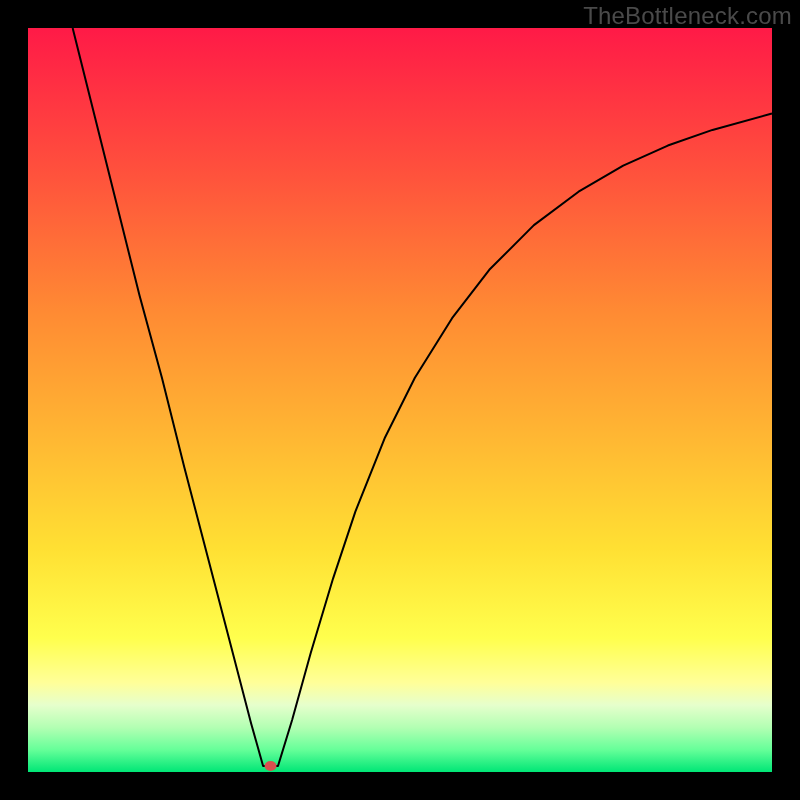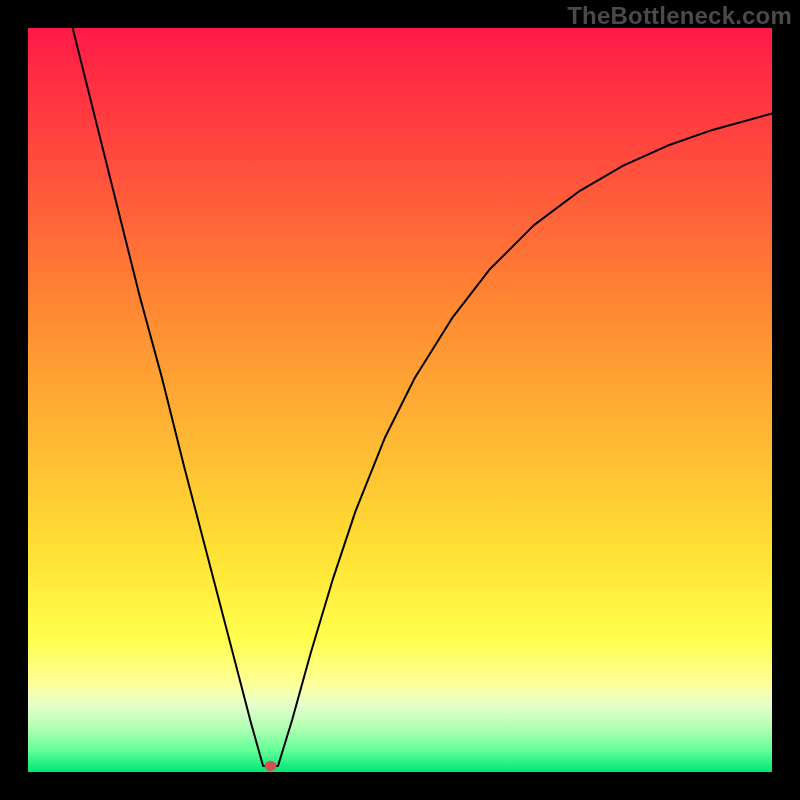--- a/index.html
+++ b/index.html
@@ -14,21 +14,21 @@
     position: relative;
     width: 800px;
     height: 800px;
     box-sizing: border-box;
   }
   .watermark {
     position: absolute;
     top: 2px;
     right: 8px;
     font-size: 24px;
-    font-weight: 700;
+    font-weight: 400;
     color: #4a4a4a;
     letter-spacing: 0.2px;
     z-index: 4;
   }
   svg {
     display: block;
   }
 </style>
 </head>
 <body>

